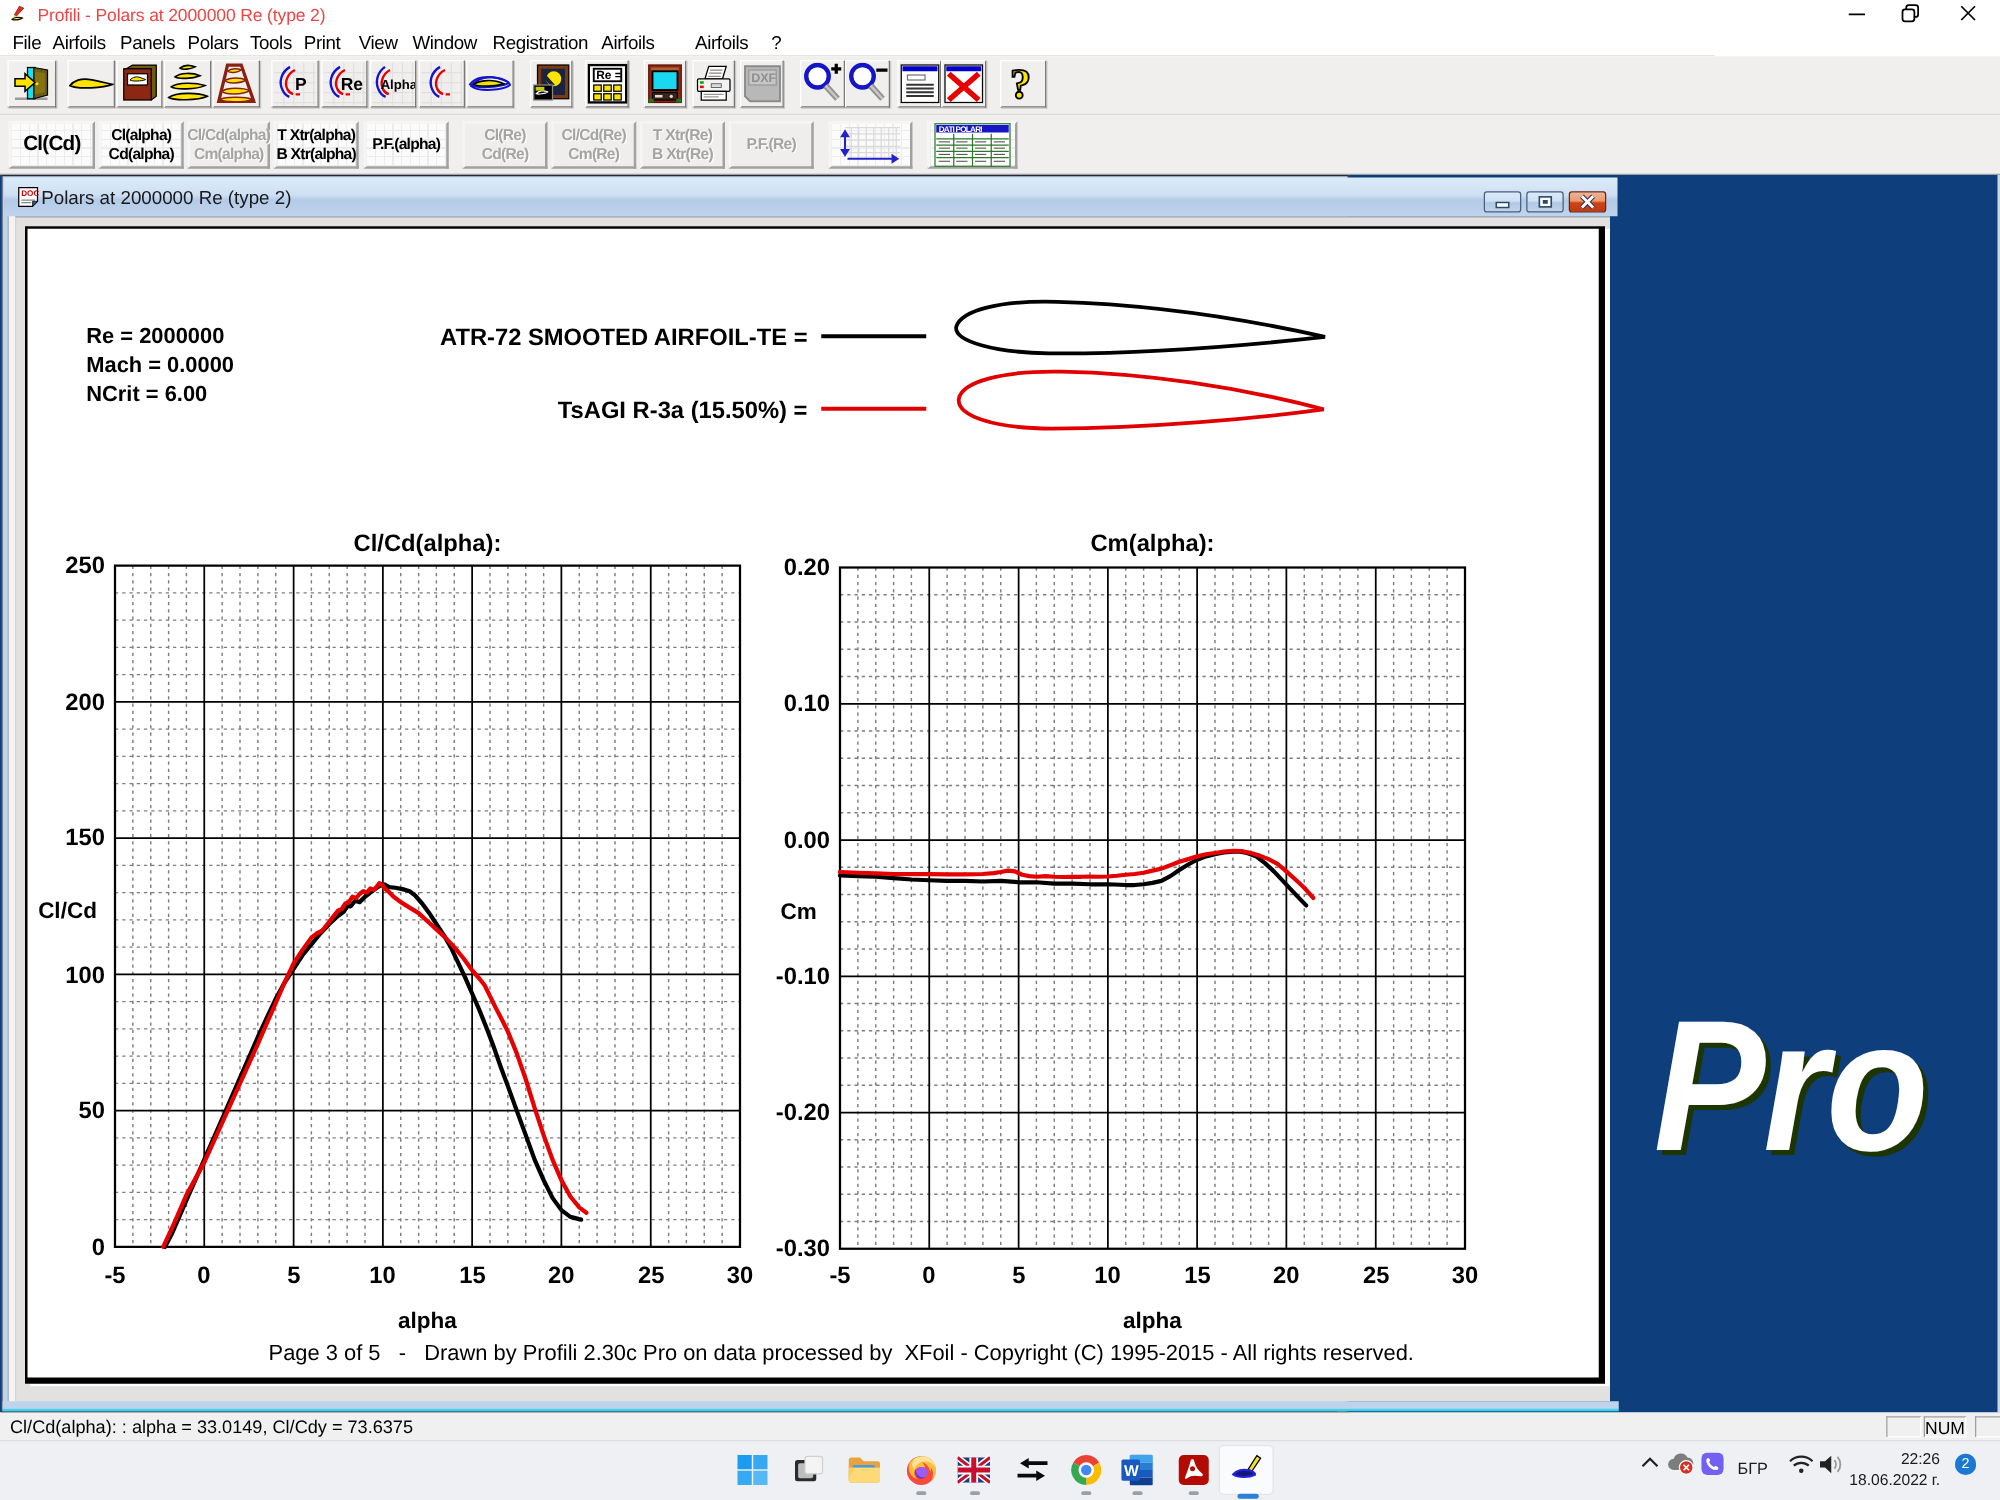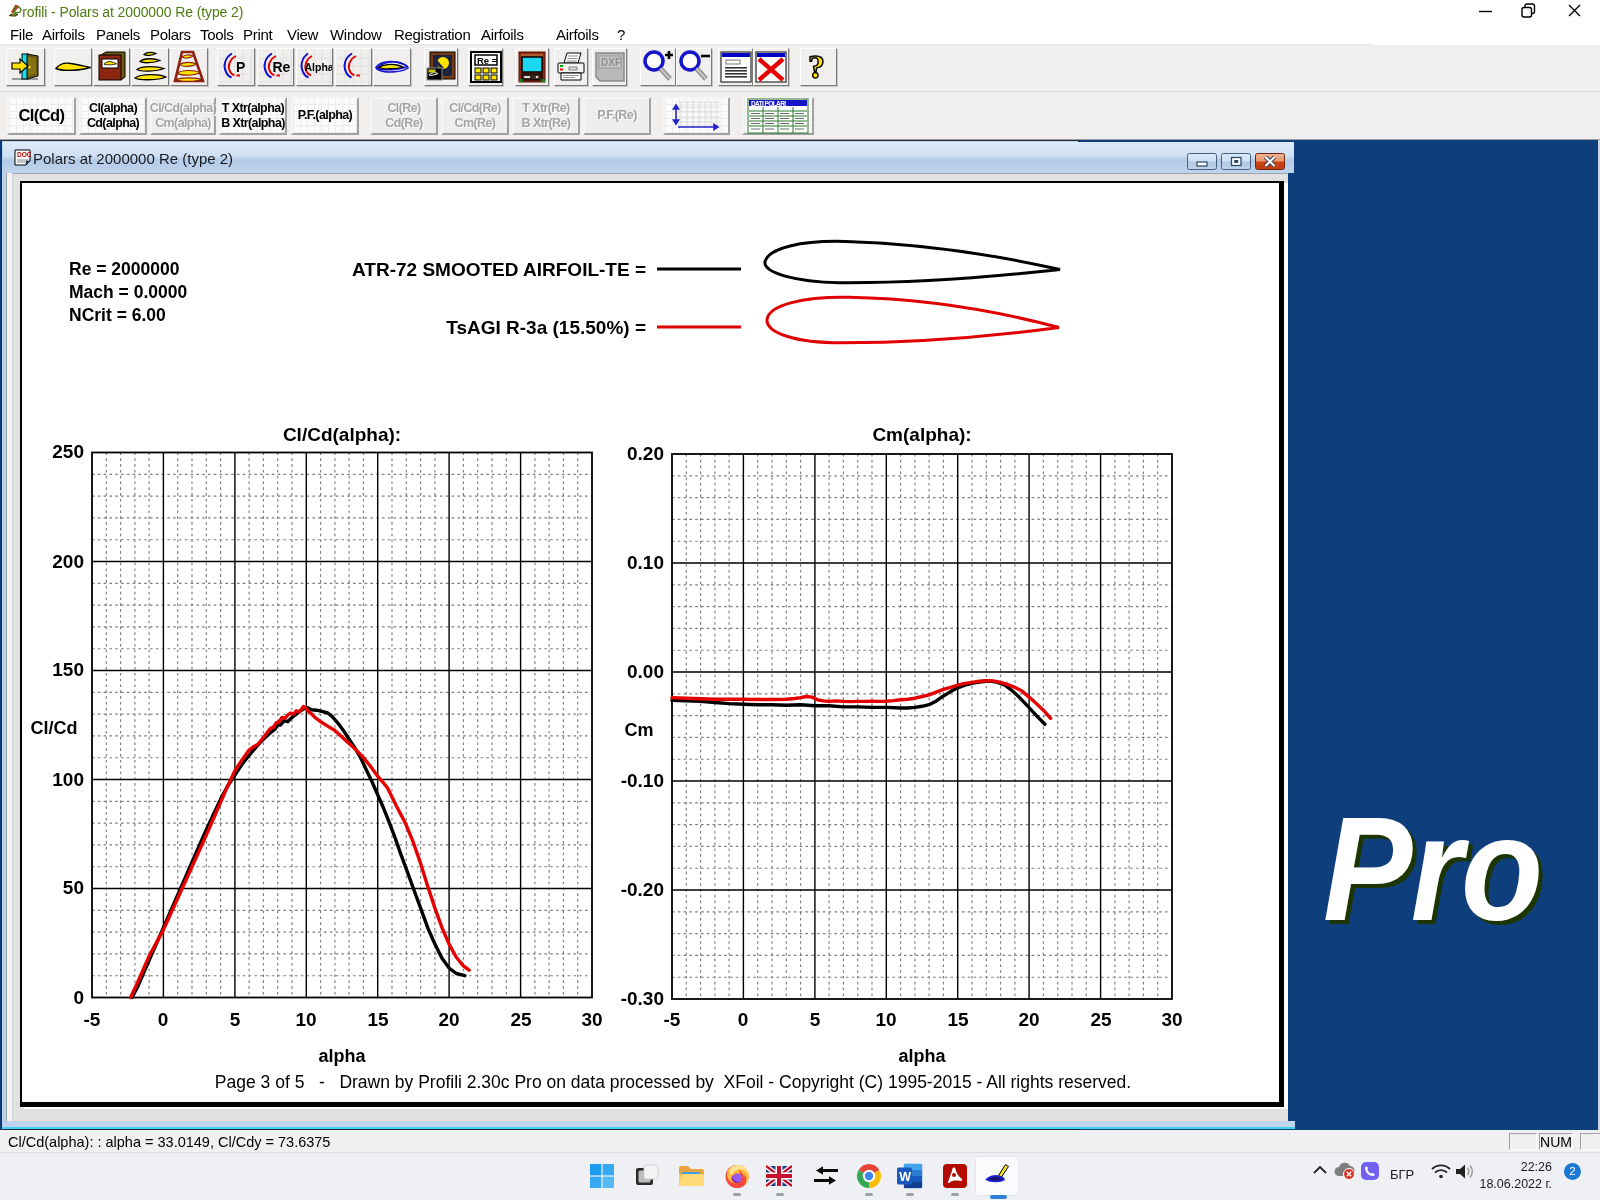--- a/index.html
+++ b/index.html
@@ -1,17 +1,17 @@
 <!DOCTYPE html>
 <html><head><meta charset="utf-8"><title>Profili</title><style>
 *{margin:0;padding:0;box-sizing:border-box}
 html,body{width:1600px;height:1200px;overflow:hidden;background:#fff;font-family:"Liberation Sans",sans-serif}
 .abs{position:absolute}
 #titlebar{position:absolute;left:0;top:0;width:1600px;height:24px;background:#fff}
-#titlebar .ttxt{position:absolute;left:13px;top:4px;font-size:14px;color:#4d7c0f;letter-spacing:-0.1px}
+#titlebar .ttxt{position:absolute;left:30px;top:4px;font-size:14px;color:#ef4444;letter-spacing:-0.1px}
 #menubar{position:absolute;left:0;top:24px;width:1372px;height:21px;background:#fff;border-bottom:1px solid #e5e5e5}
 #menubar span{position:absolute;top:2px;font-size:15px;color:#000;letter-spacing:-0.3px}
 #tb1{position:absolute;left:0;top:45px;width:1600px;height:47px;background:#f0efed;border-bottom:1px solid #dadada}
 #tb2{position:absolute;left:0;top:92px;width:1600px;height:48px;background:#f0efed;border-bottom:1px solid #98a0a8}
 .tbtn{position:absolute;top:3px;height:38px;background:#f0efed;border:1px solid;border-color:#ffffff #7a7a7a #7a7a7a #ffffff;box-shadow:1px 1px 0 #c8c8c8}
 .tbtn svg{position:absolute;left:50%;top:50%;transform:translate(-50%,-50%)}
 .t2btn{position:absolute;top:5px;height:38px;border:2px outset #f5f5f5;background:
  repeating-linear-gradient(0deg,#ececec 0,#ececec 1px,transparent 1px,transparent 7px),
  repeating-linear-gradient(90deg,#ececec 0,#ececec 1px,transparent 1px,transparent 7px),#fbfbfb;
  text-align:center;font-weight:bold;color:#000;font-size:12.5px;line-height:15.5px;letter-spacing:-0.6px;white-space:nowrap;display:flex;align-items:center;justify-content:center}

